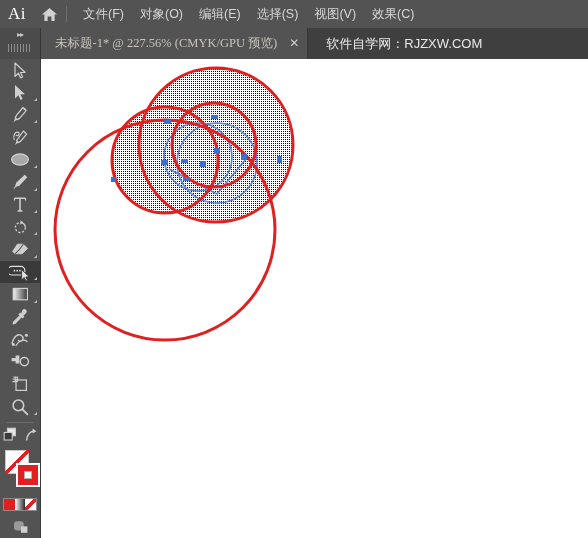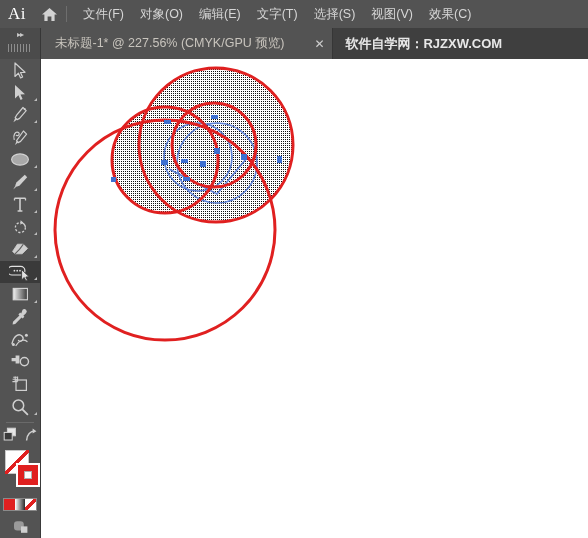--- a/index.html
+++ b/index.html
@@ -43,30 +43,30 @@
     display:flex;align-items:flex-start;justify-content:center;padding-top:2px;
     position:relative;
   }
   .dbl-arrow{color:#c9c9c9;font-size:8px;line-height:9px;letter-spacing:-1px;}
   .grip{
     position:absolute;left:8px;top:16px;width:24px;height:8px;
     background:repeating-linear-gradient(90deg,#8d8d8d 0 1px,transparent 1px 3px);
   }
   .doc-tab{
     background:#535353;display:flex;align-items:center;
-    padding:0 6px 0 14px;gap:28px;border-right:1px solid #363636;
+    padding:0 6px 0 14px;gap:10px;border-right:1px solid #363636;font-family:Liberation Serif, serif;
   }
   .doc-tab-label{color:#c8c4bd;font-size:12.5px;white-space:nowrap;}
   .tab-close{
     color:#cfcfcf;font-size:12px;width:14px;height:14px;
     display:flex;align-items:center;justify-content:center;
   }
   .promo{
-    display:flex;align-items:center;padding-left:12px;
-    color:#e8e8e8;font-size:13px;font-weight:bold;white-space:nowrap;
+    display:flex;align-items:center;padding-left:18px;
+    color:#e8e8e8;font-size:13px;font-weight:normal;white-space:nowrap;
   }
 
   
   .toolbar{
     position:absolute;left:0;top:59px;width:40px;height:479px;
     background:#535353;border-right:1px solid #3a3a3a;
     display:flex;flex-direction:column;align-items:center;
   }
   .tool{
     width:40px;height:24px;position:relative;
@@ -137,21 +137,20 @@
     <div class="home-btn">
       <svg width="17" height="15" viewBox="0 0 17 15" aria-hidden="true">
         <path d="M8.5 1 L16 7.6 L13.6 7.6 L13.6 14 L10.4 14 L10.4 9.6 L6.6 9.6 L6.6 14 L3.4 14 L3.4 7.6 L1 7.6 Z" fill="#d2d2d2"></path>
       </svg>
     </div>
     <div class="mb-sep"></div>
     <div class="menu-items">
       <div class="menu-item">文件(F)</div>
       <div class="menu-item">对象(O)</div>
       <div class="menu-item">编辑(E)</div>
-      <div class="menu-item">文字(T)</div>
       <div class="menu-item">选择(S)</div>
       <div class="menu-item">视图(V)</div>
       <div class="menu-item">效果(C)</div>
     </div>
   </div>
 
   <div class="tabbar">
     <div class="panel-collapse">
       <span class="dbl-arrow">▸▸</span>
       <span class="grip"></span>

